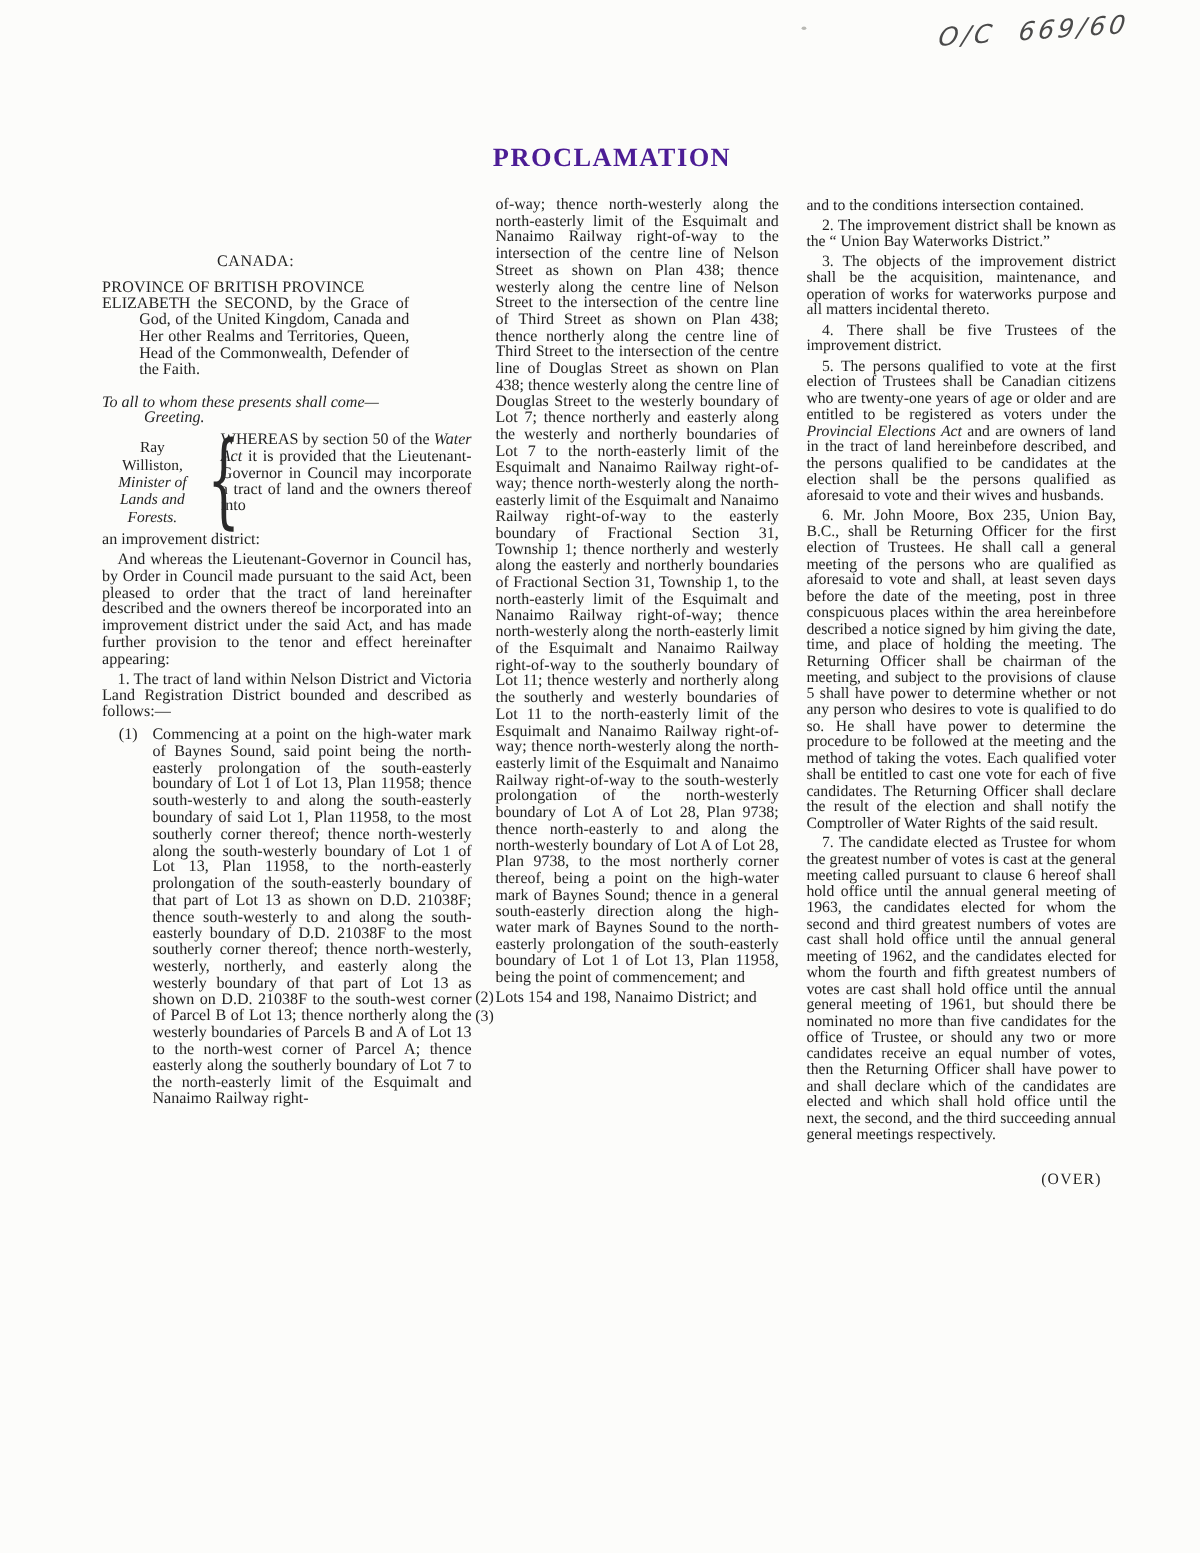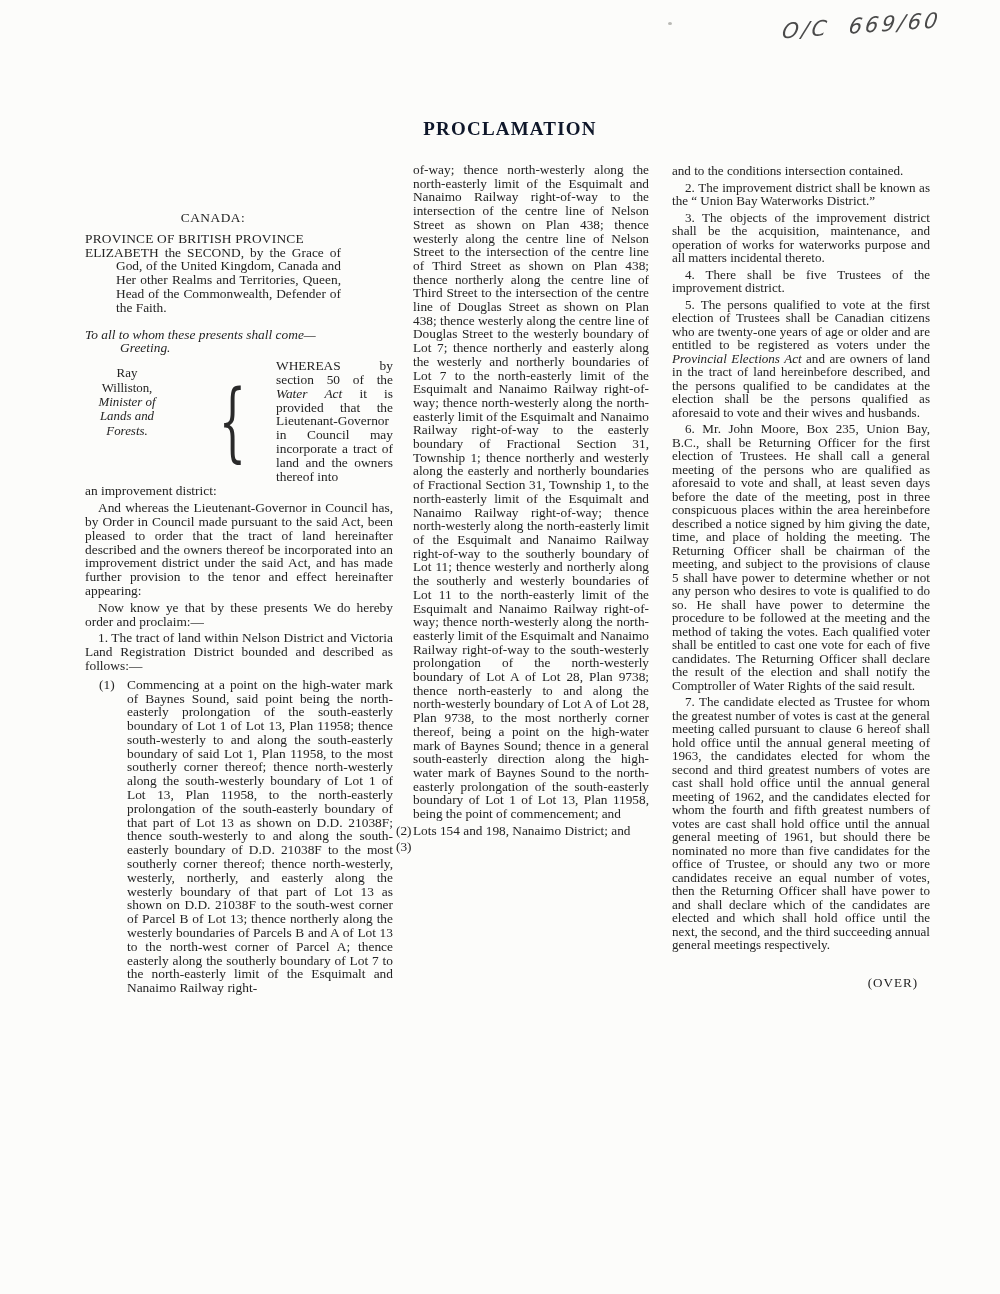--- a/index.html
+++ b/index.html
@@ -11,42 +11,42 @@
     position:absolute; left:782px; top:12px; width:210px;
     font-family:"DejaVu Sans", sans-serif; font-style:italic;
     font-size:21px; color:#4a4a4a; letter-spacing:3px; word-spacing:10px;
     transform:rotate(-4deg) skewX(-12deg); white-space:nowrap;
   }
   .pencil-mark { position:absolute; left:668px; top:22px; width:4px; height:3px;
     background:#b9b9b4; border-radius:50%; }
 
   .title {
     position:absolute; left:85px; top:118px; width:850px; text-align:center;
-    font-size:19px; font-weight:bold; letter-spacing:1.2px; color:#0f172a;
+    font-size:22px; font-weight:bold; letter-spacing:1.2px; color:#4c1d95;
   }
 
   .col { position:absolute; top:163px; text-align:justify; hyphens:auto; -webkit-hyphens:auto; }
   .col1 { left:85px;  width:308px; font-size:13.4px; line-height:13.8px; }
   .col2 { left:377px; width:272px; font-size:13.3px; line-height:13.7px; }
   .col3 { left:672px; width:258px; font-size:13.1px; line-height:13.5px; }
 
   
   .sigline { position:relative; height:28px; margin-bottom:6px; text-align:center; }
   .seal { position:absolute; left:14px; top:2px; font-size:12.5px; letter-spacing:1px; }
   .sig  { display:block; margin-left:auto; margin-right:46px; width:170px; text-align:center; }
   .sig-name  { display:block; letter-spacing:0.8px; }
   .sig-title { display:block; font-style:italic; }
   .hdr-block { width:256px;margin-top:48px; }
   .canada  { text-align:center; margin-bottom:7px; letter-spacing:0.5px; }
   .province{ text-align:left; letter-spacing:0.2px; }
   .hang    { padding-left:31px; text-indent:-31px; margin-bottom:13px; }
   .salutation { font-style:italic; width:285px; }
   .greeting   { font-style:italic; padding-left:35px; margin-bottom:4px; }
 
-  .whereas-row { display:flex;gap:46px; }
+  .whereas-row { display:flex; }
   .sidenote { width:84px; flex:none; text-align:center; font-size:12.9px; line-height:14.4px; padding-top:7px; }
   .sidenote .it { font-style:italic; }
   .brace { flex:none; width:15px; font-family:"DejaVu Serif", serif; font-size:86px;
            line-height:82px; transform:scaleX(0.5); transform-origin:center; color:#2a2a2a; align-self:center; }
   .whereas-text { flex:1; }
 
   .noindent { margin-top:1px; }
   .para { text-indent:13px; margin-top:3px; }
 
   .list1 { display:flex; margin-top:5px; }
@@ -86,21 +86,20 @@
         <div class="it">Minister of</div>
         <div class="it">Lands and</div>
         <div class="it">Forests.</div>
       </div>
       <div class="brace">{</div>
       <div class="whereas-text"><span>WHEREAS by section 50 of the </span><i>Water Act</i><span> it is provided that the Lieutenant-Governor in Council may incorporate a tract of land and the owners thereof into</span></div>
     </div>
     <div class="noindent">an improvement district:</div>
 
     <p class="para">And whereas the Lieutenant-Governor in Council has, by Order in Council made pursuant to the said Act, been pleased to order that the tract of land hereinafter described and the owners thereof be incorporated into an improvement district under the said Act, and has made further provision to the tenor and effect hereinafter appearing:</p>
-    <p class="para">Now know ye that by these presents We do hereby order and proclaim:—</p>
     <p class="para">1. The tract of land within Nelson District and Victoria Land Registration District bounded and described as follows:—</p>
 
     <div class="list1">
       <span class="num1">(1)</span>
       <span class="itext">Commencing at a point on the high-water mark of Baynes Sound, said point being the north-easterly prolongation of the south-easterly boundary of Lot 1 of Lot 13, Plan 11958; thence south-westerly to and along the south-easterly boundary of said Lot 1, Plan 11958, to the most southerly corner thereof; thence north-westerly along the south-westerly boundary of Lot 1 of Lot 13, Plan 11958, to the north-easterly prolongation of the south-easterly boundary of that part of Lot 13 as shown on D.D. 21038F; thence south-westerly to and along the south-easterly boundary of D.D. 21038F to the most southerly corner thereof; thence north-westerly, westerly, northerly, and easterly along the westerly boundary of that part of Lot 13 as shown on D.D. 21038F to the south-west corner of Parcel B of Lot 13; thence northerly along the westerly boundaries of Parcels B and A of Lot 13 to the north-west corner of Parcel A; thence easterly along the southerly boundary of Lot 7 to the north-easterly limit of the Esquimalt and Nanaimo Railway right-</span>
     </div>
   </div>
 
   <div class="col col2">
     <div class="cont">of-way; thence north-westerly along the north-easterly limit of the Esquimalt and Nanaimo Railway right-of-way to the intersection of the centre line of Nelson Street as shown on Plan 438; thence westerly along the centre line of Nelson Street to the intersection of the centre line of Third Street as shown on Plan 438; thence northerly along the centre line of Third Street to the intersection of the centre line of Douglas Street as shown on Plan 438; thence westerly along the centre line of Douglas Street to the westerly boundary of Lot 7; thence northerly and easterly along the westerly and northerly boundaries of Lot 7 to the north-easterly limit of the Esquimalt and Nanaimo Railway right-of-way; thence north-westerly along the north-easterly limit of the Esquimalt and Nanaimo Railway right-of-way to the easterly boundary of Fractional Section 31, Township 1; thence northerly and westerly along the easterly and northerly boundaries of Fractional Section 31, Township 1, to the north-easterly limit of the Esquimalt and Nanaimo Railway right-of-way; thence north-westerly along the north-easterly limit of the Esquimalt and Nanaimo Railway right-of-way to the southerly boundary of Lot 11; thence westerly and northerly along the southerly and westerly boundaries of Lot 11 to the north-easterly limit of the Esquimalt and Nanaimo Railway right-of-way; thence north-westerly along the north-easterly limit of the Esquimalt and Nanaimo Railway right-of-way to the south-westerly prolongation of the north-westerly boundary of Lot A of Lot 28, Plan 9738; thence north-easterly to and along the north-westerly boundary of Lot A of Lot 28, Plan 9738, to the most northerly corner thereof, being a point on the high-water mark of Baynes Sound; thence in a general south-easterly direction along the high-water mark of Baynes Sound to the north-easterly prolongation of the south-easterly boundary of Lot 1 of Lot 13, Plan 11958, being the point of commencement; and</div>

